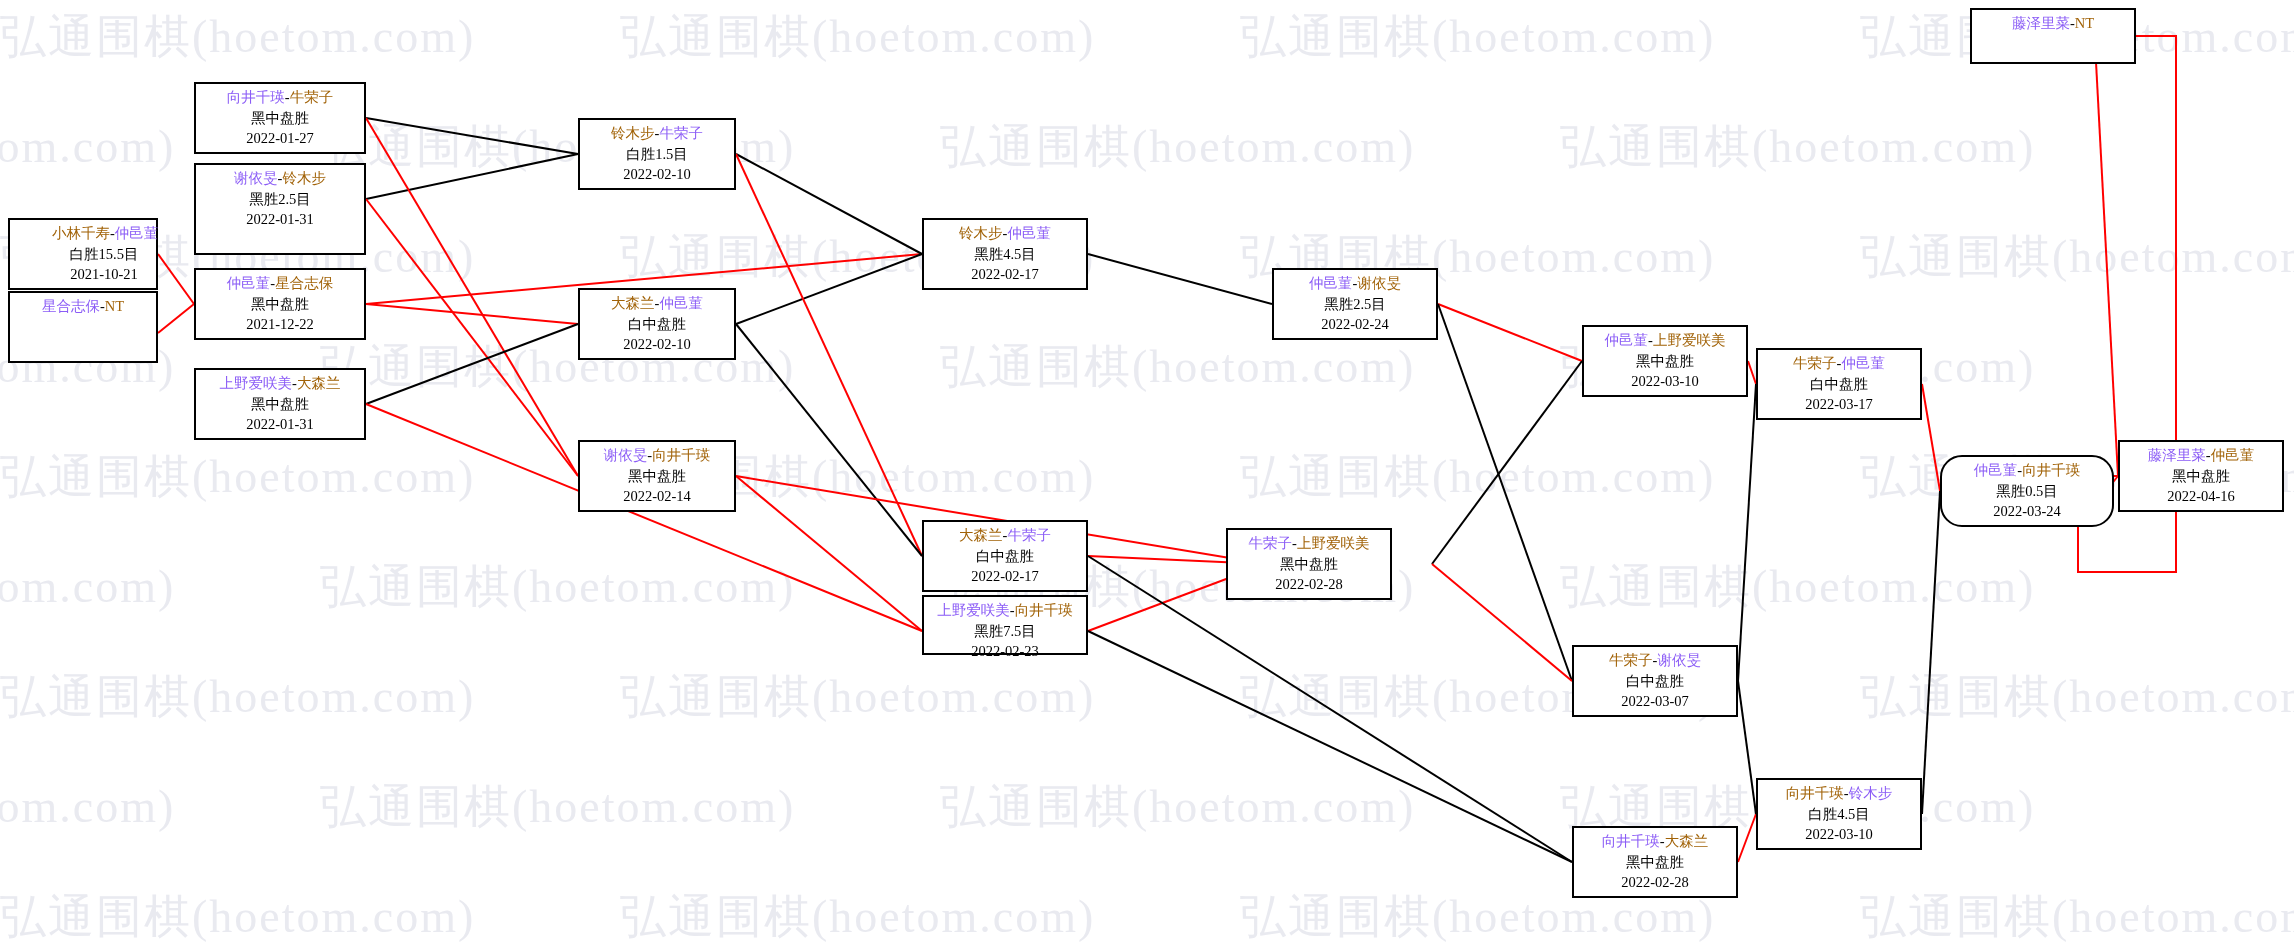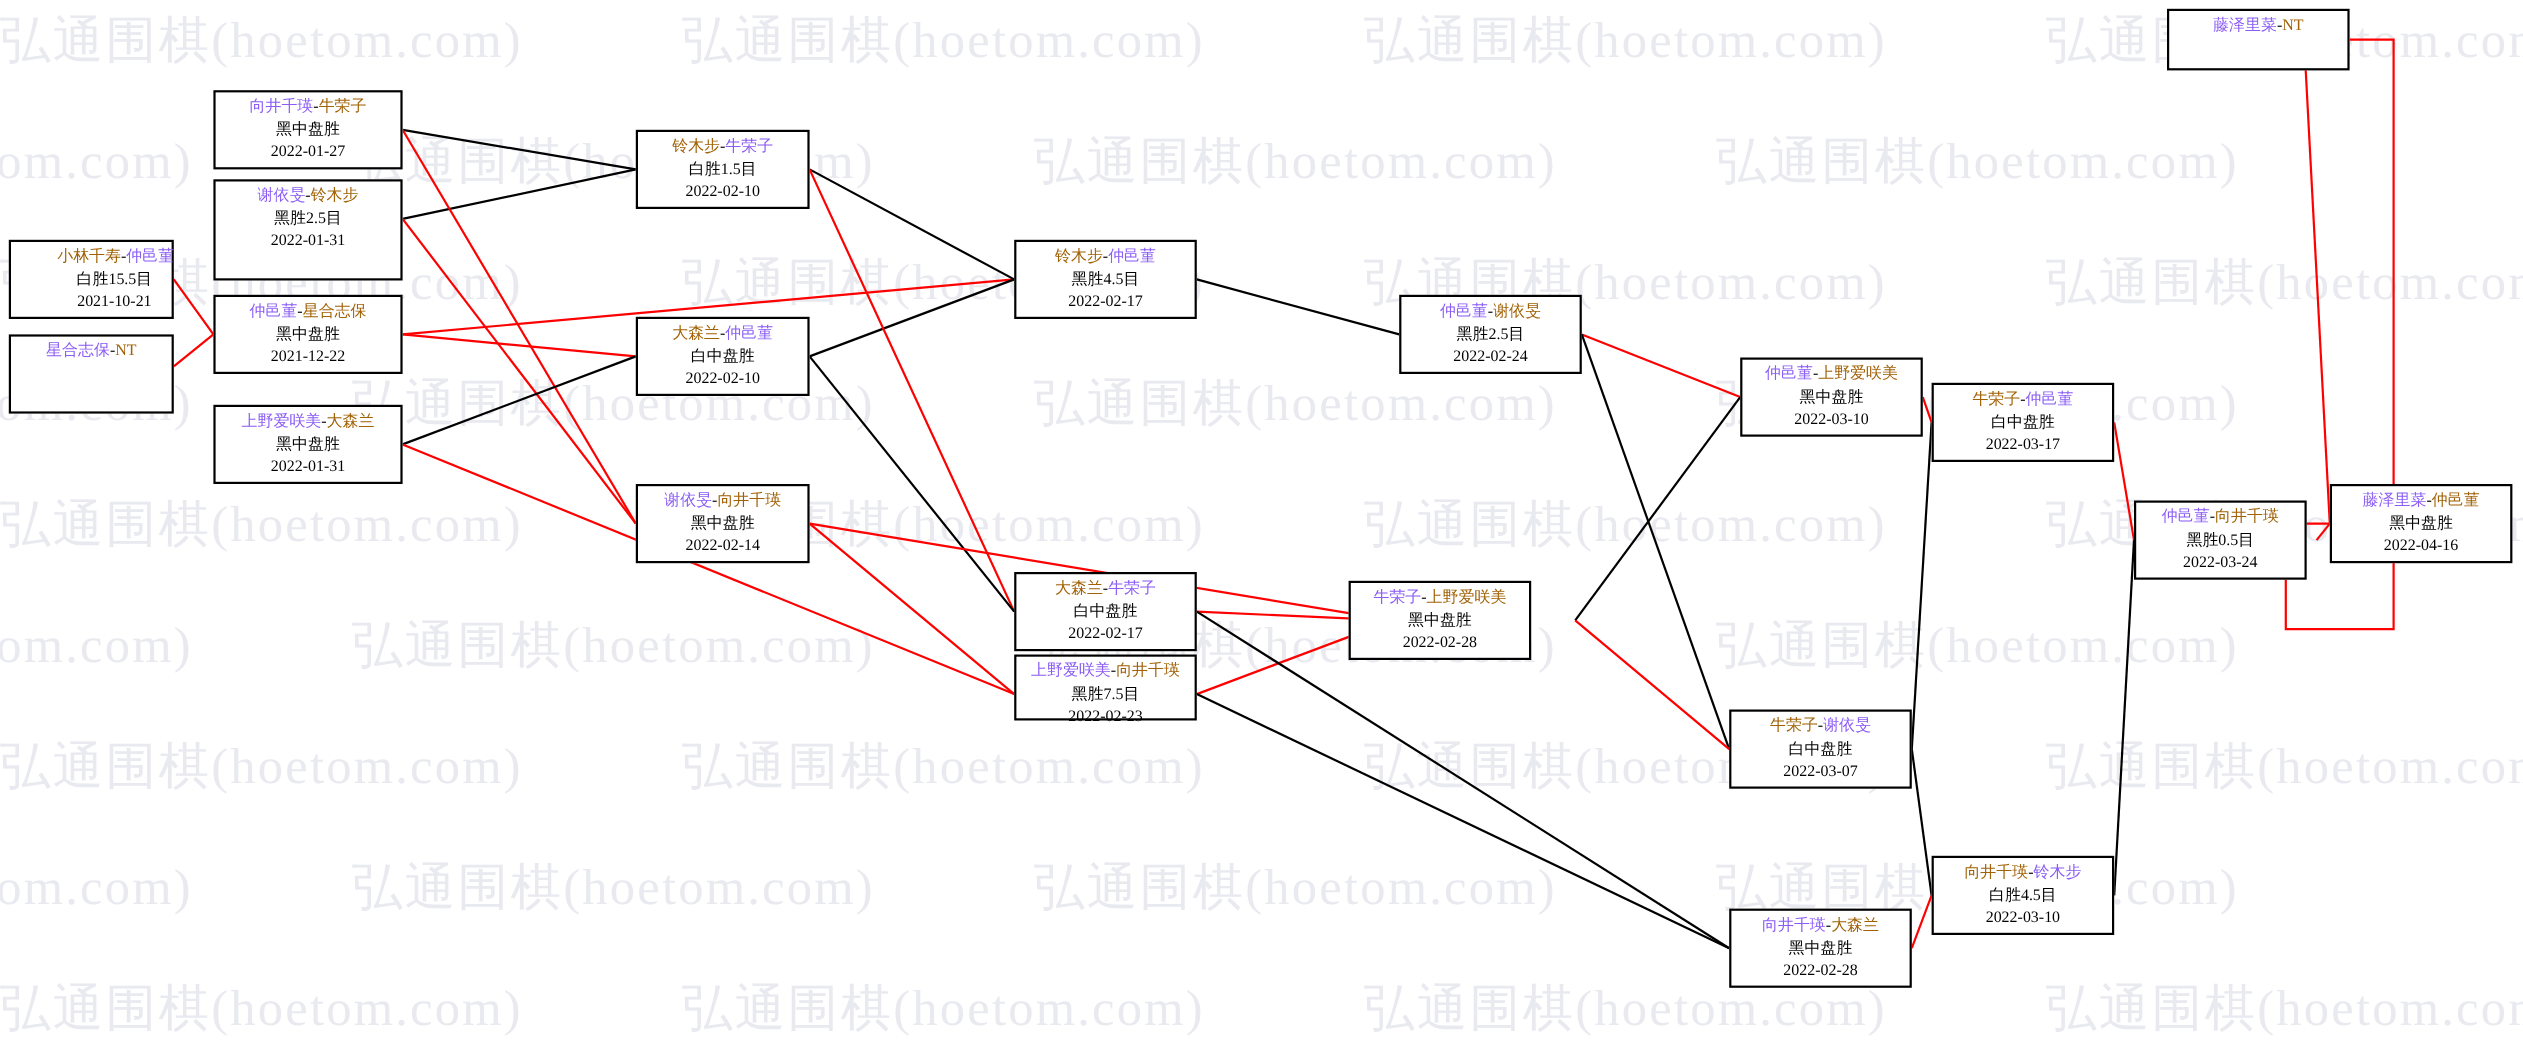--- a/index.html
+++ b/index.html
@@ -96,21 +96,21 @@
       <polyline points="2136,36 2176,36 2176,572 2078,572 2078,476 2118,476" fill="none" stroke="#ff0000" stroke-width="2"></polyline>
       <polyline points="2106,491 2118,476" fill="none" stroke="#ff0000" stroke-width="2"></polyline>
       <polyline points="2096,62 2118,476" fill="none" stroke="#ff0000" stroke-width="2"></polyline>
     </svg>
   <div id="nodes">
       <div class="node" style="left: 8px; top: 218px; width: 150px; height: 72px; padding-left: 42px;">
         <span class="ln t"><span class="b">小林千寿</span><span>-</span><span class="w">仲邑菫</span></span>
         <span class="ln">白胜15.5目</span>
         <span class="ln">2021-10-21</span>
       </div>
-      <div class="node empty" style="left: 8px; top: 304px; width: 150px; height: 72px;">
+      <div class="node empty" style="left: 8px; top: 291px; width: 150px; height: 72px;">
         <span class="ln t"><span class="w">星合志保</span><span>-</span><span class="b">NT</span></span>
       </div>
       <div class="node" style="left: 194px; top: 82px; width: 172px; height: 72px;">
         <span class="ln t"><span class="w">向井千瑛</span><span>-</span><span class="b">牛荣子</span></span>
         <span class="ln">黑中盘胜</span>
         <span class="ln">2022-01-27</span>
       </div>
       <div class="node" style="left: 194px; top: 163px; width: 172px; height: 92px;">
         <span class="ln t"><span class="w">谢依旻</span><span>-</span><span class="b">铃木步</span></span>
         <span class="ln">黑胜2.5目</span>
@@ -184,21 +184,21 @@
       <div class="node" style="left: 1756px; top: 348px; width: 166px; height: 72px;">
         <span class="ln t"><span class="b">牛荣子</span><span>-</span><span class="w">仲邑菫</span></span>
         <span class="ln">白中盘胜</span>
         <span class="ln">2022-03-17</span>
       </div>
       <div class="node" style="left: 1756px; top: 778px; width: 166px; height: 72px;">
         <span class="ln t"><span class="b">向井千瑛</span><span>-</span><span class="w">铃木步</span></span>
         <span class="ln">白胜4.5目</span>
         <span class="ln">2022-03-10</span>
       </div>
-      <div class="node" style="left: 1940px; top: 455px; width: 157px; height: 72px;">
+      <div class="node" style="left: 1940px; top: 455px; width: 174px; height: 72px; border-radius: 22px;">
         <span class="ln t"><span class="w">仲邑菫</span><span>-</span><span class="b">向井千瑛</span></span>
         <span class="ln">黑胜0.5目</span>
         <span class="ln">2022-03-24</span>
       </div>
       <div class="node empty" style="left: 1970px; top: 8px; width: 166px; height: 56px;">
         <span class="ln t"><span class="w">藤泽里菜</span><span>-</span><span class="b">NT</span></span>
       </div>
       <div class="node" style="left: 2118px; top: 440px; width: 166px; height: 72px;">
         <span class="ln t"><span class="w">藤泽里菜</span><span>-</span><span class="b">仲邑菫</span></span>
         <span class="ln">黑中盘胜</span>

